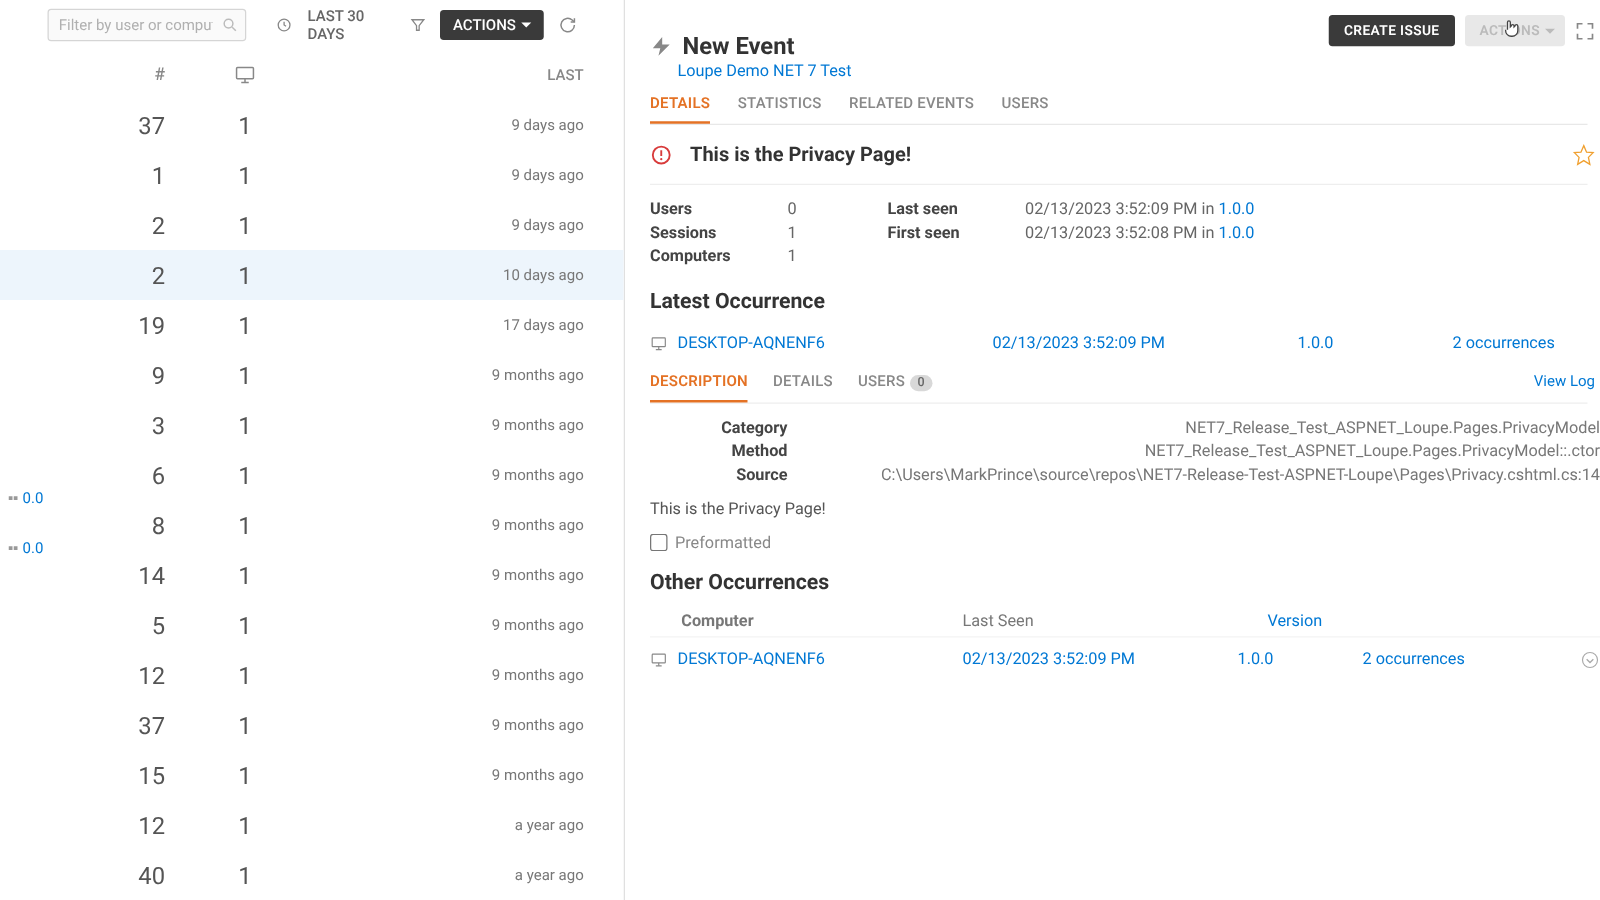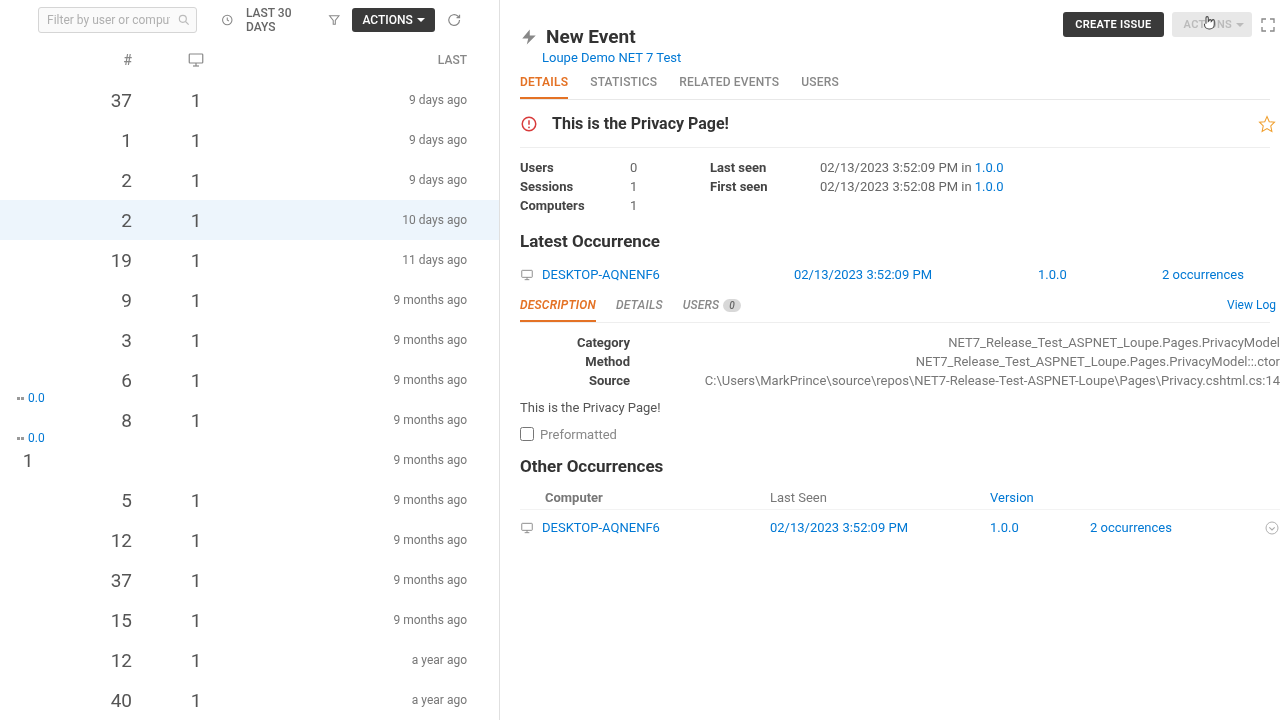--- a/index.html
+++ b/index.html
@@ -29,21 +29,21 @@
 .list-body::-webkit-scrollbar { width: 14px; }
 .list-body::-webkit-scrollbar-track { background: #f4f4f4; }
 .list-body::-webkit-scrollbar-thumb { background: #c8c8c8; border-radius: 0; }
 .row { height: 40px; display: flex; align-items: center; padding: 0 10px 0 0; }
 .row.sel { background: #edf5fc; }
 .row .c1 { flex: 0 0 168px; text-align: right; padding-right: 36px; font-size: 19px; color: #555; }
 .row .c2 { flex: 0 0 56px; text-align: center; font-size: 19px; color: #555; }
 .row .c3 { flex: 1; text-align: right; padding-right: 22px; font-size: 12px; color: #777; }
 
 .badge-col { position: absolute; left: 0; top: 378px; font-size: 12px; color: #0078d4; }
-.badge-row { height: 40px; display: flex; align-items: center; gap: 4px; padding-left: 17px; }
+.badge-row { height: 40px; display: flex; align-items: center; gap: 4px; padding-left: 7px; }
 .badge-dots { display: inline-flex; gap: 1px; }
 .badge-dots span { width: 3px; height: 3px; background: #999; }
 
 .right-panel { flex: 1; height: 720px; overflow-y: auto; padding: 25px 0 0 20px; position: relative; }
 .event-hdr { display: flex; align-items: center; gap: 8px; }
 .bolt-ic { width: 18px; height: 18px; fill: #888; }
 .event-title { font-size: 19px; font-weight: 700; color: #333; }
 .hdr-right { position: absolute; right: 4px; top: 12px; display: flex; gap: 8px; align-items: center; }
 .create-btn { background: #3a3a3a; color: #fff; border: none; border-radius: 3px; padding: 6px 12px; font-size: 11px; font-weight: 600; letter-spacing: .3px; cursor: pointer; }
 .actions-btn2 { background: #e8e8e8; color: #bbb; border: none; border-radius: 3px; padding: 6px 20px 6px 12px; font-size: 11px; font-weight: 600; letter-spacing: .3px; cursor: pointer; position: relative; }
@@ -74,37 +74,37 @@
 .occ-comp { display:flex; align-items:center; gap:8px; flex: 0 0 250px; }
 .occ-comp a { color: #0078d4; text-decoration: none; }
 .occ-time { flex: 0 0 220px; }
 .occ-time a { color: #0078d4; text-decoration: none; }
 .occ-ver { flex: 0 0 100px; }
 .occ-ver a { color: #0078d4; text-decoration: none; }
 .occ-cnt a { color: #0078d4; text-decoration: none; }
 .mon-sm { width: 14px; height: 14px; fill: none; stroke: #888; stroke-width: 1.6; }
 
 .sub-tabs { display: flex; gap: 20px; border-bottom: 1px solid #eee; margin: 10px 10px 0 0; position: relative; }
-.sub-tab { font-size: 12px; font-weight: 500; color: #888; padding-bottom: 8px; cursor: pointer; letter-spacing: .2px; font-style: italic; }
+.sub-tab { font-size: 12px; font-weight: 500; color: #888; padding-bottom: 8px; cursor: pointer; letter-spacing: .2px; }
 .sub-tab.active { color: #e47225; border-bottom: 2px solid #e47225; font-weight: 600; }
 .pill { background: #d8d8d8; color: #666; font-size: 10px; border-radius: 8px; padding: 1px 6px; margin-left: 4px; }
 .view-log { position: absolute; right: -6px; top: 0; color: #0078d4; font-size: 12px; cursor: pointer; }
 
 .detail-grid { display: grid; grid-template-columns: 110px auto; row-gap: 4px; padding: 12px 0 8px 0; font-size: 13px; text-align: right; }
 .detail-lbl { font-weight: 700; color: #444; }
 .detail-val { color: #777; }
 .desc-line { font-size: 13px; color: #555; padding: 4px 0 12px 0; }
 .pref-row { display: flex; align-items: flex-start; gap: 6px; color: #888; font-size: 13px; }
 .pref-row input { width: 14px; height: 14px; }
 
 .table-hdr { display: flex; padding: 4px 0; font-size: 13px; color: #777; }
 .th-comp { flex: 0 0 250px; padding-left: 25px; font-weight: bold; }
 .th-last { flex: 0 0 220px; }
 .th-ver { flex: 0 0 100px; }
-.th-ver a { color: #0078d4; text-decoration: none; }
+.th-ver a { color: #0078d4; text-decoration: none; margin-left: 24px; }
 .oo-row { display: flex; align-items: center; padding: 10px 0; font-size: 13px; border-top: 1px solid #f3f3f3; position: relative; }
 .oo-comp { flex: 0 0 250px; display:flex; align-items:center; gap:8px; }
 .oo-comp a { color: #0078d4; text-decoration: none; }
 .oo-last { flex: 0 0 220px; }
 .oo-last a { color: #0078d4; text-decoration: none; }
 .oo-ver { flex: 0 0 100px; }
 .oo-ver a { color: #0078d4; text-decoration: none; }
 .oo-cnt a { color: #0078d4; text-decoration: none; }
 .oo-chev { position: absolute; right: 0; }
 </style>
@@ -168,21 +168,21 @@
         <div class="c3">9 days ago</div>
       </div>
       <div class="row sel">
         <div class="c1">2</div>
         <div class="c2">1</div>
         <div class="c3">10 days ago</div>
       </div>
       <div class="row">
         <div class="c1">19</div>
         <div class="c2">1</div>
-        <div class="c3">11 days ago</div>
+        <div class="c3">17 days ago</div>
       </div>
       <div class="row">
         <div class="c1">9</div>
         <div class="c2">1</div>
         <div class="c3">9 months ago</div>
       </div>
       <div class="row">
         <div class="c1">3</div>
         <div class="c2">1</div>
         <div class="c3">9 months ago</div>
@@ -191,20 +191,21 @@
         <div class="c1">6</div>
         <div class="c2">1</div>
         <div class="c3">9 months ago</div>
       </div>
       <div class="row">
         <div class="c1">8</div>
         <div class="c2">1</div>
         <div class="c3">9 months ago</div>
       </div>
       <div class="row">
+        <div class="c1">14</div>
         <div class="c2">1</div>
         <div class="c3">9 months ago</div>
       </div>
       <div class="row">
         <div class="c1">5</div>
         <div class="c2">1</div>
         <div class="c3">9 months ago</div>
       </div>
       <div class="row">
         <div class="c1">12</div>

